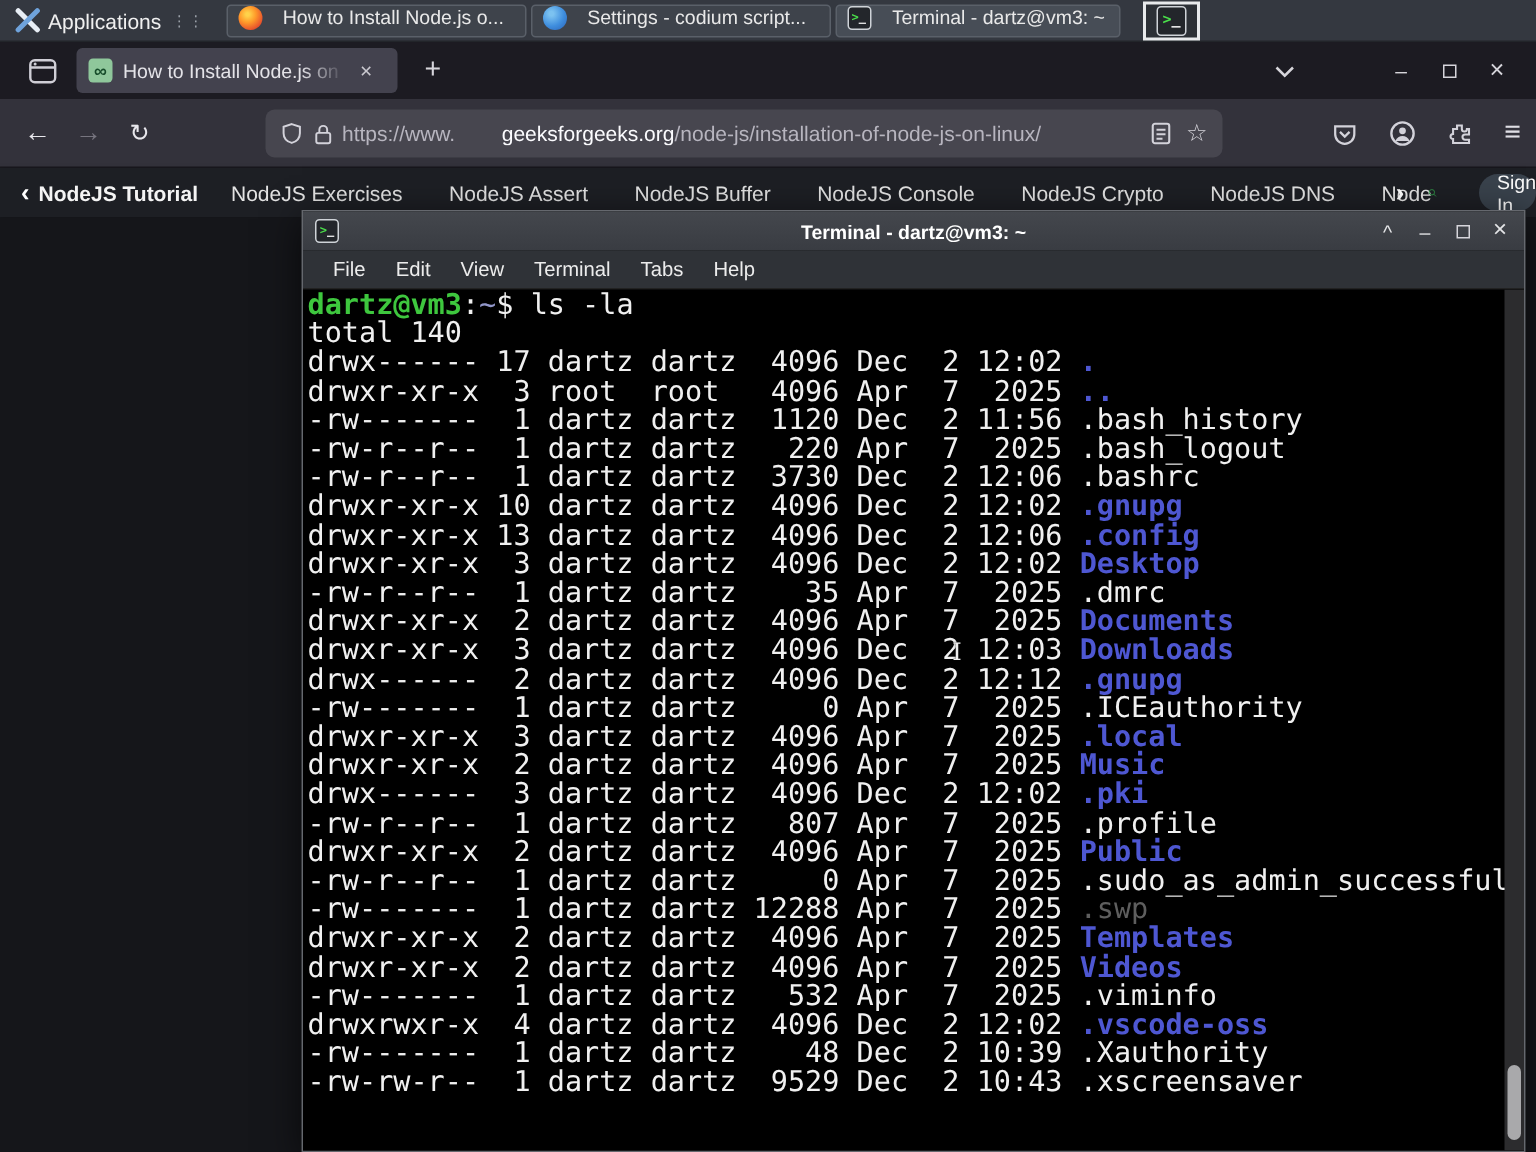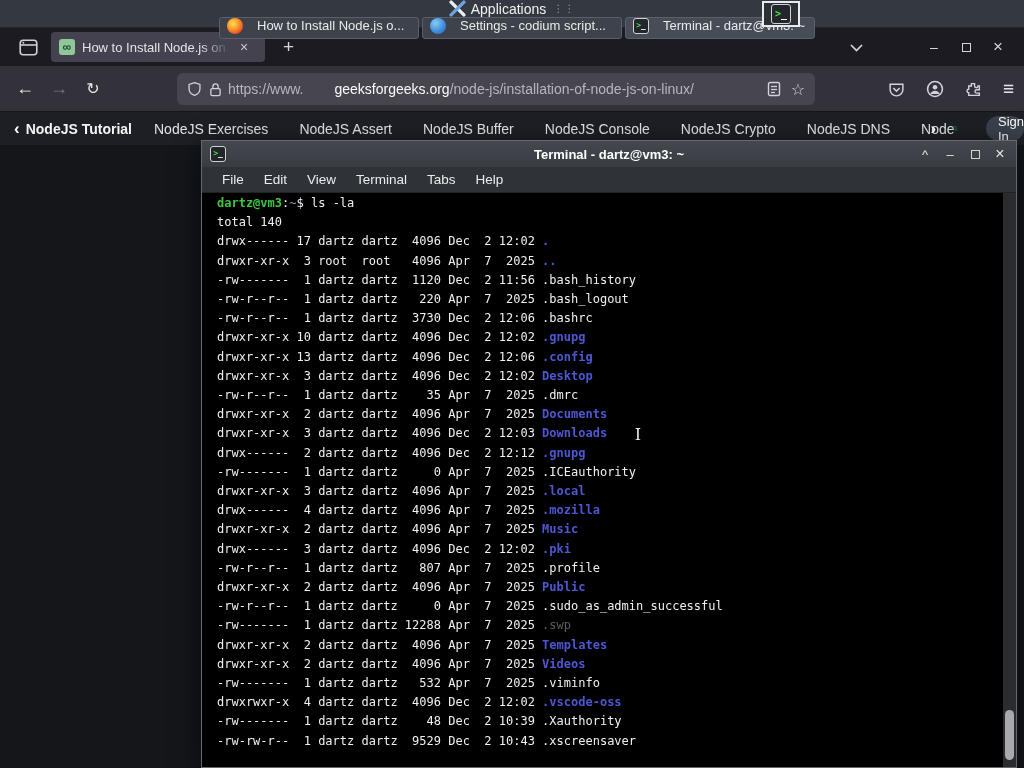--- a/index.html
+++ b/index.html
@@ -4,21 +4,21 @@
 <style>
   * { margin:0; padding:0; box-sizing:border-box; }
   html,body { width:1024px; height:768px; overflow:hidden; background:#16171b;
               font-family:"Liberation Sans", sans-serif; }
   body { position:relative; }
   svg { display:block; }
 
   
   .taskbar { position:absolute; left:0; top:0; width:1024px; height:28px;
              background:#343840; border-bottom:1px solid #22252a;
-             display:flex; align-items:center; padding:0 6px; z-index:50;flex-direction:column; }
+             display:flex; align-items:center; padding:0 6px; z-index:50; }
   .apps-btn { display:flex; align-items:center; gap:5px; height:24px; padding:0 4px; }
   .apps-label { color:#f0f0f0; font-size:14px; }
   .grip { color:#9aa0a8; font-size:10px; letter-spacing:1px; margin-left:2px; }
   .win-btns { display:flex; gap:3px; margin-left:10px; }
   .win-btn { display:flex; gap:14px; height:22px; padding:0 7px;
              background:#3e434b; border:1px solid #5a6069; border-radius:3px;
              color:#e9e9e9; font-size:13px; overflow:hidden; white-space:nowrap; }
   .win-btn .wb-title { overflow:hidden; text-overflow:clip; display:block; }
   .wb1 { width:200px; } .wb2 { width:200px; } .wb3 { width:190px; background:#474d56; }
   .ff-ico { width:16px; height:16px; border-radius:50%; flex:none;
@@ -92,22 +92,22 @@
   .t-titlebar { height:26px; background:linear-gradient(#44474d,#393c42); flex:none;
                 display:flex; align-items:center; position:relative; padding:0 8px; }
   .t-title { position:absolute; left:0; right:0; text-align:center; color:#fff;
              font-size:13px; font-weight:bold; }
   .t-controls { margin-left:auto; display:flex; align-items:center; gap:9px; z-index:2; }
   .t-ctl { color:#e3e4e6; width:16px; text-align:center; font-size:13px; }
   .t-menubar { height:26px; background:#2f3237; flex:none; display:flex; align-items:center;
                padding-left:10px; border-bottom:1px solid #222; }
   .t-menu-item { color:#ececec; font-size:13.5px; padding:0 10px; }
   .t-body { flex:1; background:#000; position:relative; overflow:hidden;
-            font-family:"DejaVu Sans Mono", monospace; font-size:12px; line-height:19.2px;
-            color:#f0f0f0; padding:1px 16px 0 15px; }
+            font-family:"DejaVu Sans Mono", monospace; font-size:19px; line-height:19.2px;
+            color:#f0f0f0; padding:1px 16px 0 3px; }
   .t-line { white-space:pre; }
   .c-prompt { color:#3ec73e; font-weight:bold; }
   .c-cwd { color:#9196c9; }
   .c-dir { color:#4e57d2; font-weight:bold; }
   .c-file { color:#f0f0f0; }
   .c-dim { color:#5e5e5e; }
   .t-scrollbar { position:absolute; right:0; top:0; bottom:0; width:13px; background:#2c2c2e; }
   .t-thumb { position:absolute; left:2px; bottom:7px; width:9px; height:50px;
              background:#a9a9ab; border-radius:5px; }
 
@@ -269,21 +269,20 @@
         <div class="t-line"><span>-rw-r--r--  1 dartz dartz  3730 Dec  2 12:06 </span><span class="c-file">.bashrc</span></div>
         <div class="t-line"><span>drwxr-xr-x 10 dartz dartz  4096 Dec  2 12:02 </span><span class="c-dir">.gnupg</span></div>
         <div class="t-line"><span>drwxr-xr-x 13 dartz dartz  4096 Dec  2 12:06 </span><span class="c-dir">.config</span></div>
         <div class="t-line"><span>drwxr-xr-x  3 dartz dartz  4096 Dec  2 12:02 </span><span class="c-dir">Desktop</span></div>
         <div class="t-line"><span>-rw-r--r--  1 dartz dartz    35 Apr  7  2025 </span><span class="c-file">.dmrc</span></div>
         <div class="t-line"><span>drwxr-xr-x  2 dartz dartz  4096 Apr  7  2025 </span><span class="c-dir">Documents</span></div>
         <div class="t-line"><span>drwxr-xr-x  3 dartz dartz  4096 Dec  2 12:03 </span><span class="c-dir">Downloads</span></div>
         <div class="t-line"><span>drwx------  2 dartz dartz  4096 Dec  2 12:12 </span><span class="c-dir">.gnupg</span></div>
         <div class="t-line"><span>-rw-------  1 dartz dartz     0 Apr  7  2025 </span><span class="c-file">.ICEauthority</span></div>
         <div class="t-line"><span>drwxr-xr-x  3 dartz dartz  4096 Apr  7  2025 </span><span class="c-dir">.local</span></div>
-        <div class="t-line"><span>drwx------  4 dartz dartz  4096 Apr  7  2025 </span><span class="c-dir">.mozilla</span></div>
         <div class="t-line"><span>drwxr-xr-x  2 dartz dartz  4096 Apr  7  2025 </span><span class="c-dir">Music</span></div>
         <div class="t-line"><span>drwx------  3 dartz dartz  4096 Dec  2 12:02 </span><span class="c-dir">.pki</span></div>
         <div class="t-line"><span>-rw-r--r--  1 dartz dartz   807 Apr  7  2025 </span><span class="c-file">.profile</span></div>
         <div class="t-line"><span>drwxr-xr-x  2 dartz dartz  4096 Apr  7  2025 </span><span class="c-dir">Public</span></div>
         <div class="t-line"><span>-rw-r--r--  1 dartz dartz     0 Apr  7  2025 </span><span class="c-file">.sudo_as_admin_successful</span></div>
         <div class="t-line"><span>-rw-------  1 dartz dartz 12288 Apr  7  2025 </span><span class="c-dim">.swp</span></div>
         <div class="t-line"><span>drwxr-xr-x  2 dartz dartz  4096 Apr  7  2025 </span><span class="c-dir">Templates</span></div>
         <div class="t-line"><span>drwxr-xr-x  2 dartz dartz  4096 Apr  7  2025 </span><span class="c-dir">Videos</span></div>
         <div class="t-line"><span>-rw-------  1 dartz dartz   532 Apr  7  2025 </span><span class="c-file">.viminfo</span></div>
         <div class="t-line"><span>drwxrwxr-x  4 dartz dartz  4096 Dec  2 12:02 </span><span class="c-dir">.vscode-oss</span></div>

